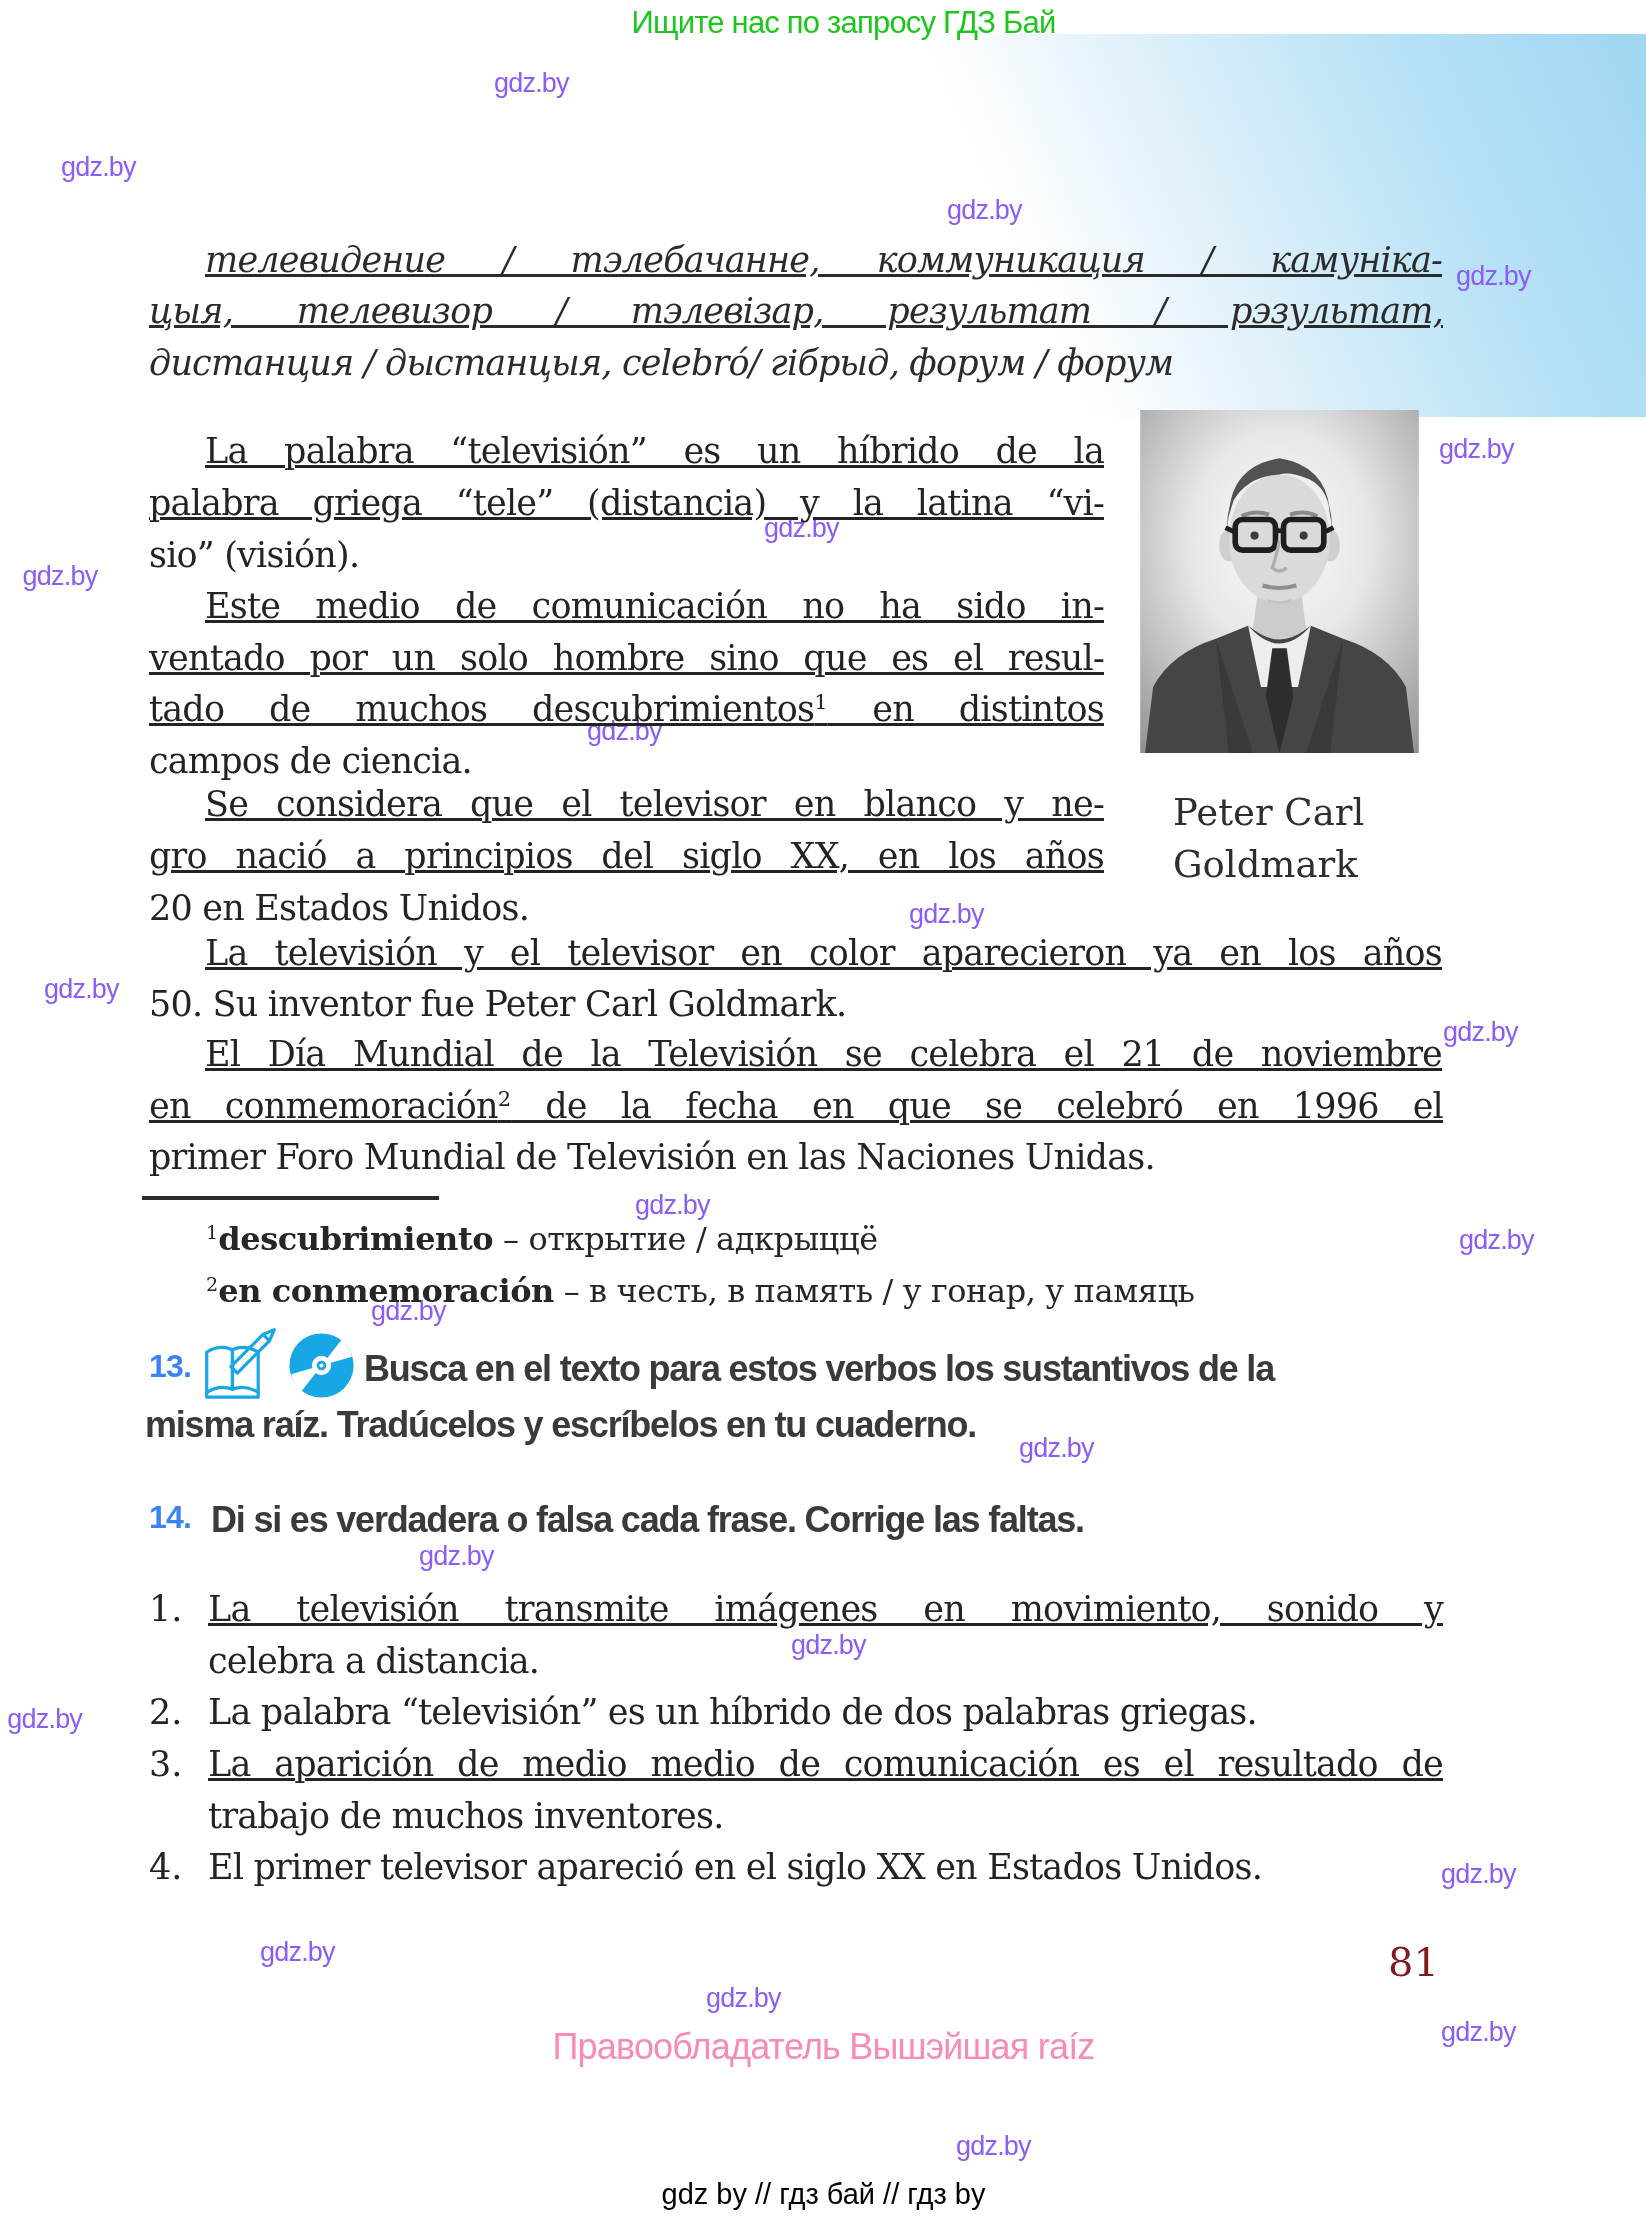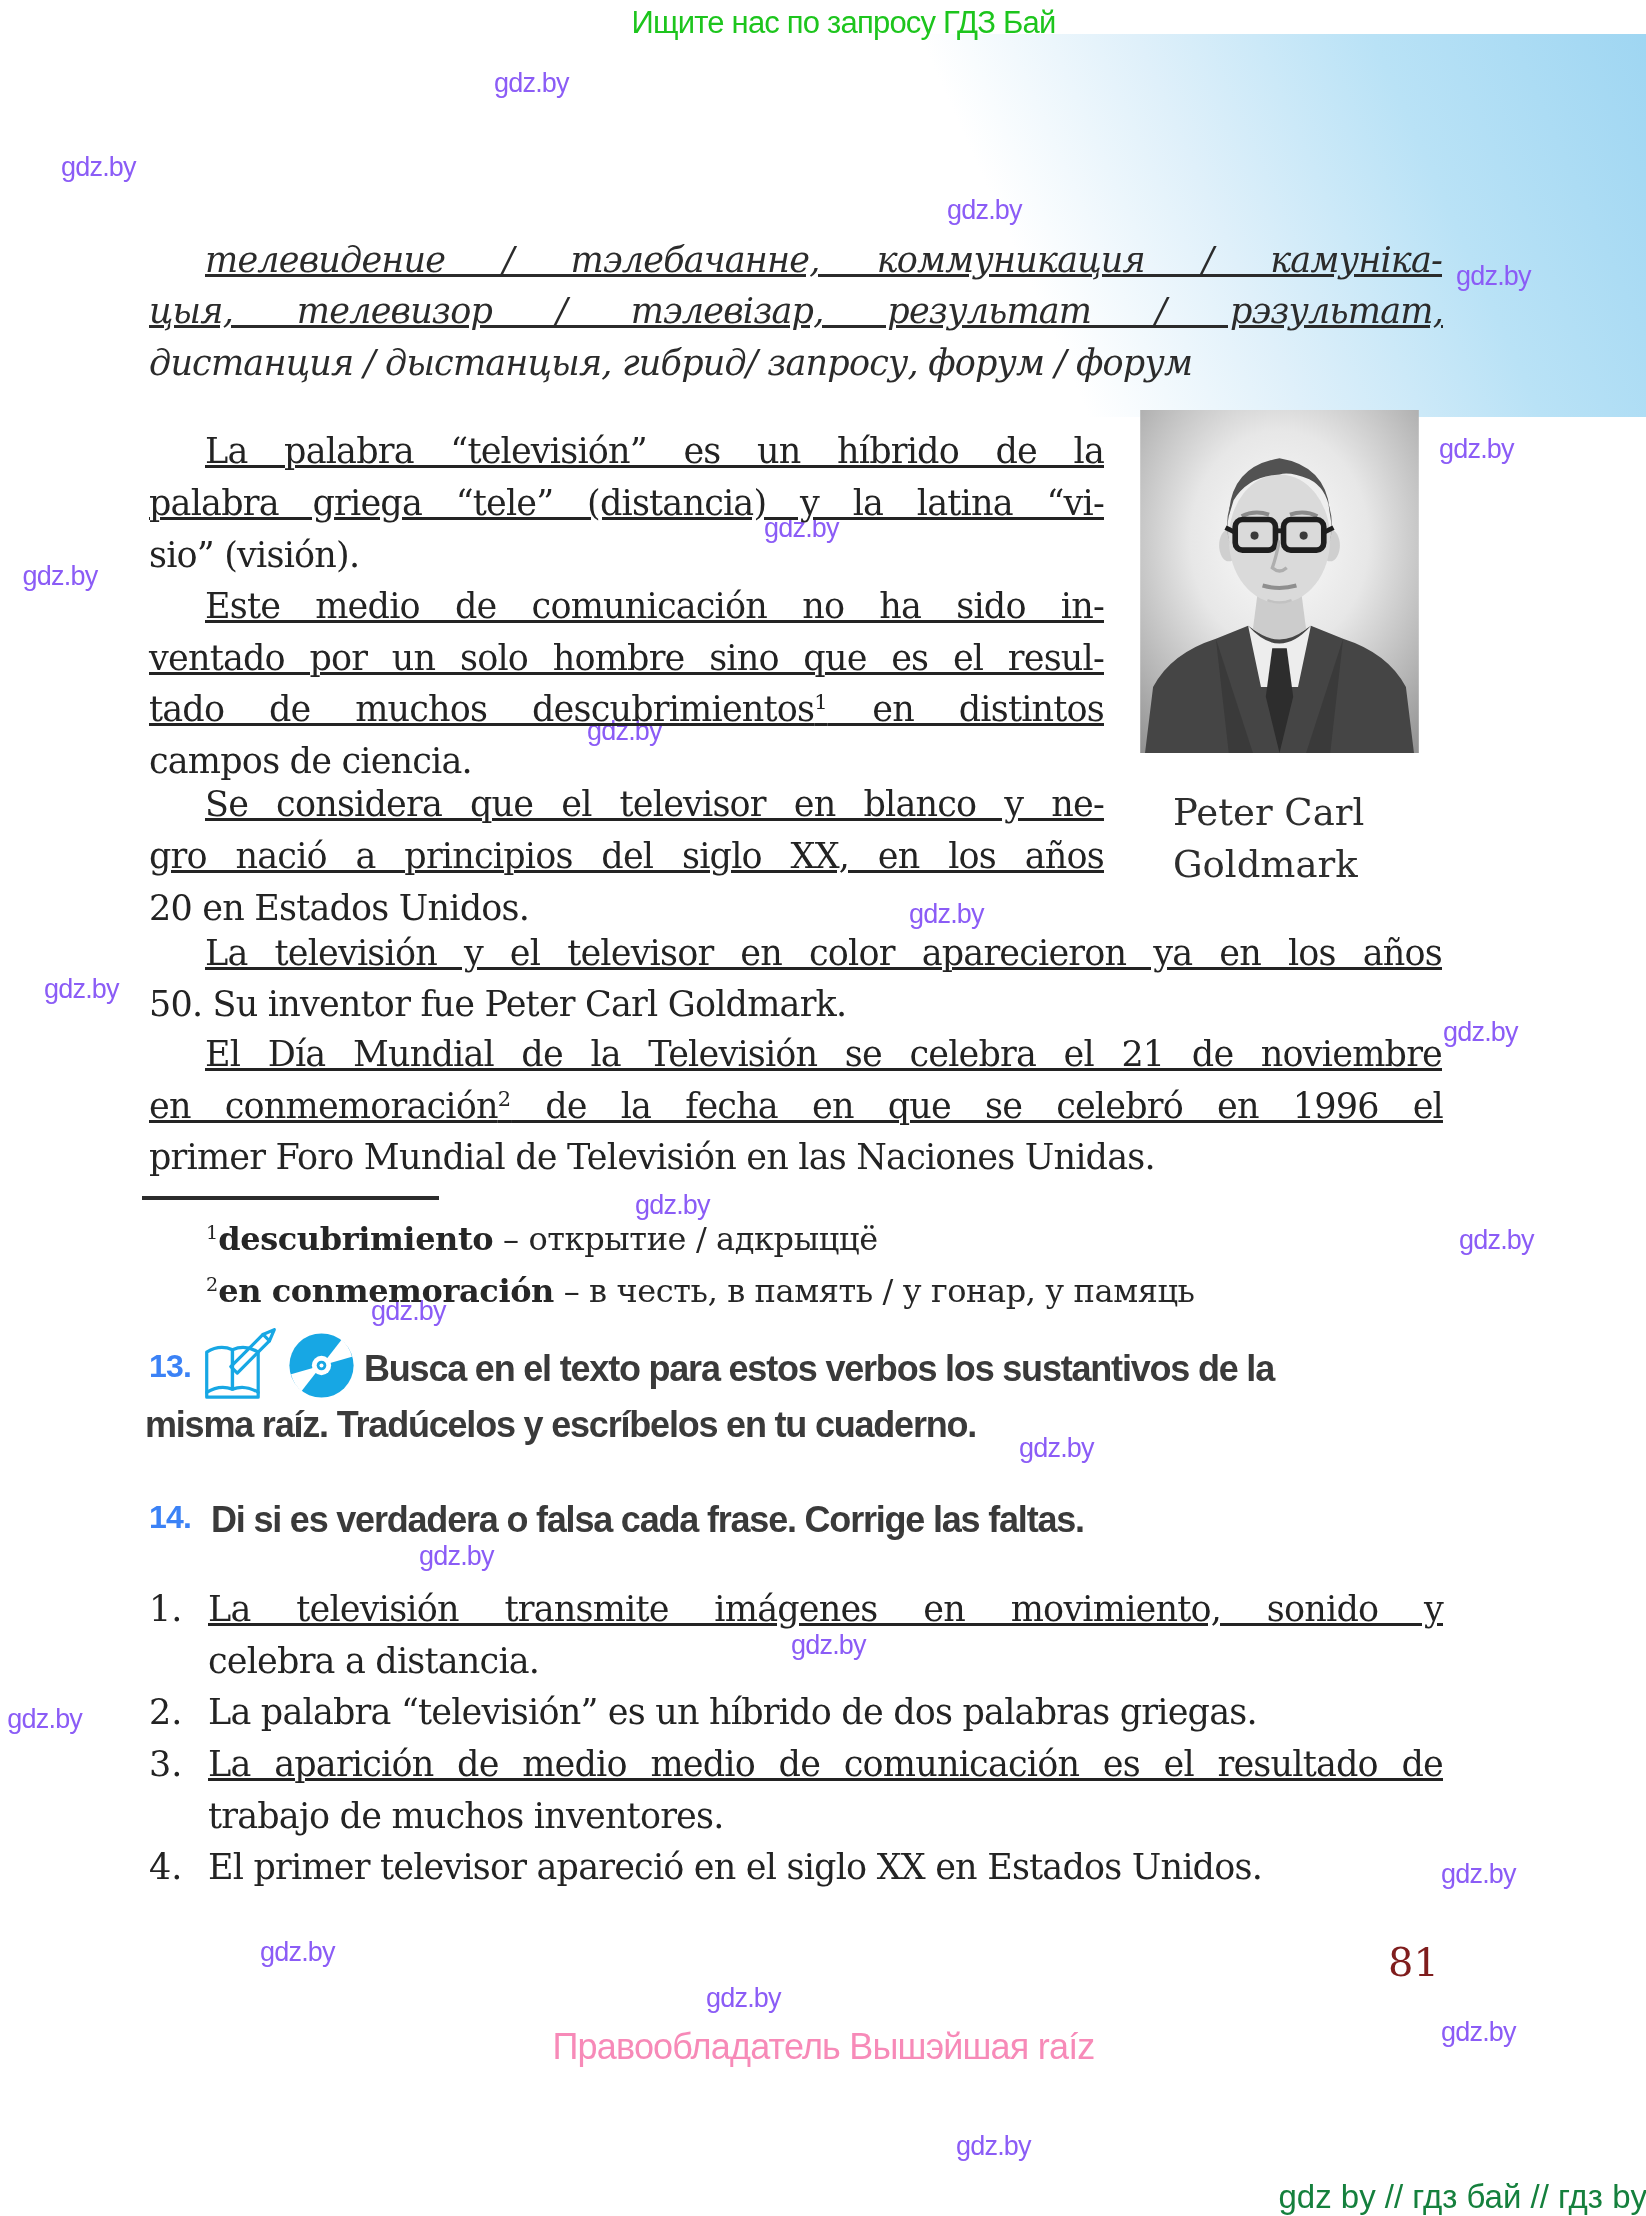--- a/index.html
+++ b/index.html
@@ -41,22 +41,22 @@
     font-size:35px;color:#232323;}
   .item-line{position:absolute;left:208px;width:1235px;font-family:"DejaVu Serif","Liberation Serif",serif;
     font-size:35px;color:#232323;letter-spacing:-0.8px;}
   .photo{position:absolute;left:1140px;top:410px;width:279px;height:343px;}
   .caption{position:absolute;left:1173px;font-family:"DejaVu Serif","Liberation Serif",serif;
     font-size:37px;color:#2e2e2e;}
   .pagenum{position:absolute;left:1388px;top:1939px;font-family:"DejaVu Serif","Liberation Serif",serif;
     font-size:40px;color:#7f1d1d;}
   .copyright{position:absolute;top:2026px;left:0;width:100%;text-align:center;
     font-size:36px;color:#f78ab8;letter-spacing:-0.8px;}
-  .footer-links{position:absolute;top:2178px;left:0;width:100%;text-align:right;
-    font-size:33px;color:#15803d;}
+  .footer-links{position:absolute;top:2178px;left:0;width:100%;text-align:center;
+    font-size:29px;color:#000000;}
   .icon{position:absolute;}
 </style>
 </head>
 <body>
 
 <div class="blue-corner"></div>
 <div class="green-promo">Ищите нас по запросу ГДЗ Бай</div>
 
 <span class="wm" style="left:494px;top:68px">gdz.by</span>
 <span class="wm" style="left:61px;top:152px">gdz.by</span>
@@ -78,21 +78,21 @@
 <span class="wm" style="left:791px;top:1630px">gdz.by</span>
 <span class="wm" style="left:7.3px;top:1704px">gdz.by</span>
 <span class="wm" style="left:1441px;top:1859px">gdz.by</span>
 <span class="wm" style="left:260px;top:1937px">gdz.by</span>
 <span class="wm" style="left:706px;top:1983px">gdz.by</span>
 <span class="wm" style="left:1441px;top:2017px">gdz.by</span>
 <span class="wm" style="left:956px;top:2131px">gdz.by</span>
 
 <div class="tl full indf ital just" style="top:239px">телевидение / тэлебачанне, коммуникация / камуніка-</div>
 <div class="tl full ital just" style="top:290px">цыя, телевизор / тэлевізар, результат / рэзультат,</div>
-<div class="tl full ital" style="top:342px">дистанция / дыстанцыя, гибрид/ запросу, форум / форум</div>
+<div class="tl full ital" style="top:342px">дистанция / дыстанцыя, celebró/ гібрыд, форум / форум</div>
 
 <div class="tl narrow ind just" style="top:430px">La palabra “televisión” es un híbrido de la</div>
 <div class="tl narrow just" style="top:482px">palabra griega “tele” (distancia) y la latina “vi-</div>
 <div class="tl narrow" style="top:534px">sio” (visión).</div>
 
 <div class="tl narrow ind just" style="top:585px">Este medio de comunicación no ha sido in-</div>
 <div class="tl narrow just" style="top:637px">ventado por un solo hombre sino que es el resul-</div>
 <div class="tl narrow just" style="top:688px"><span>tado de muchos descubrimientos</span><span class="sup">1</span><span> en distintos</span></div>
 <div class="tl narrow" style="top:740px">campos de ciencia.</div>
 

